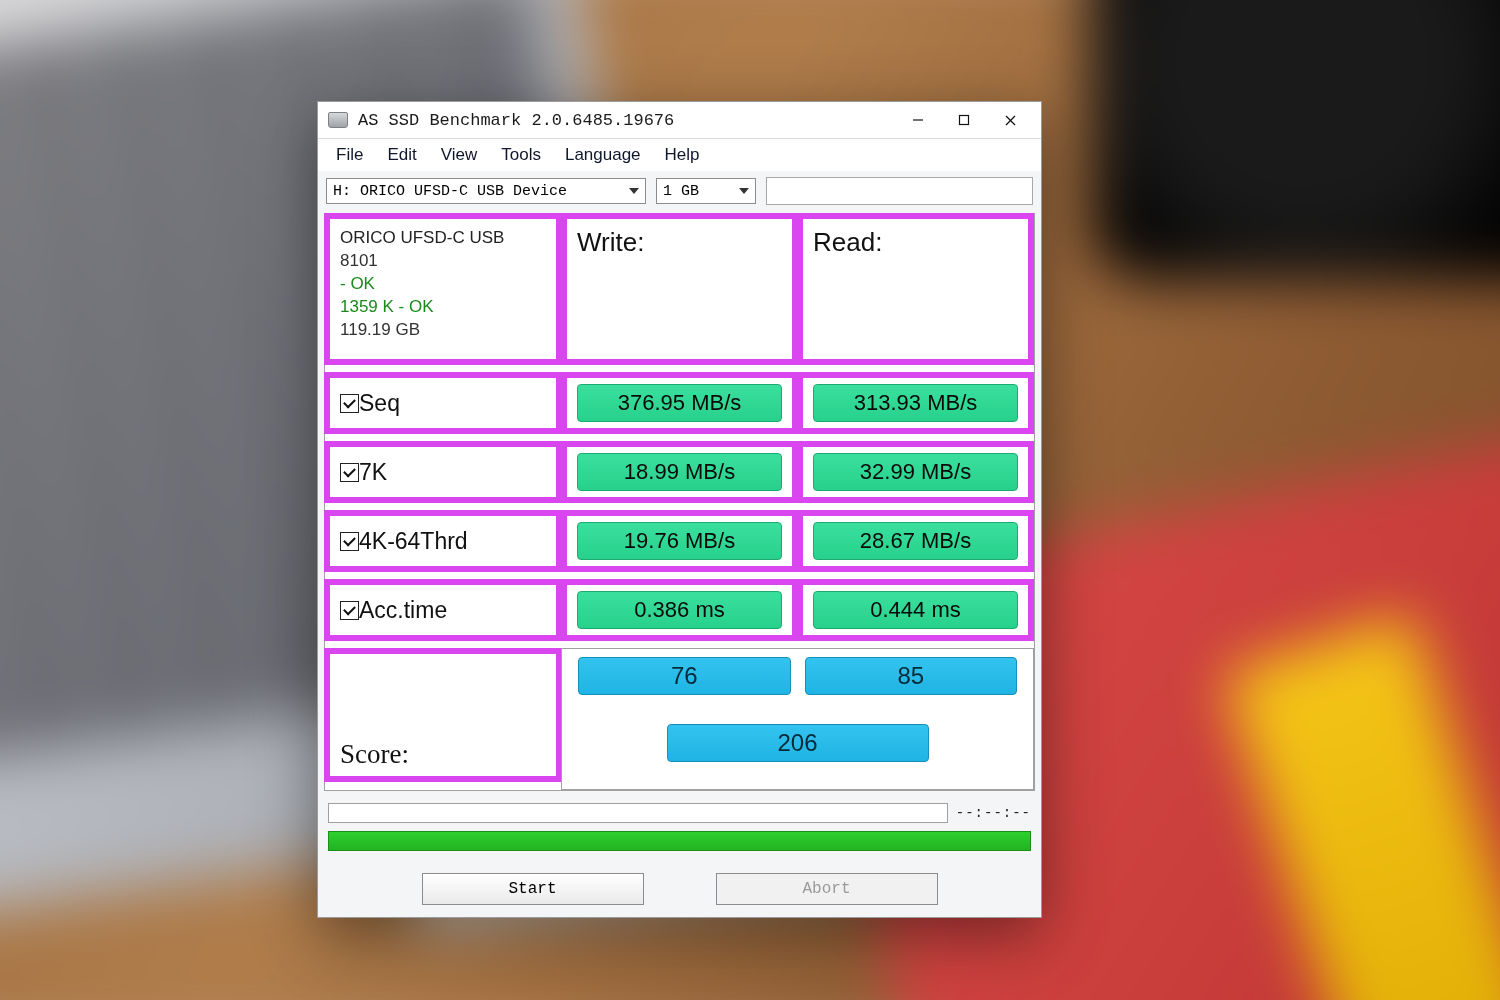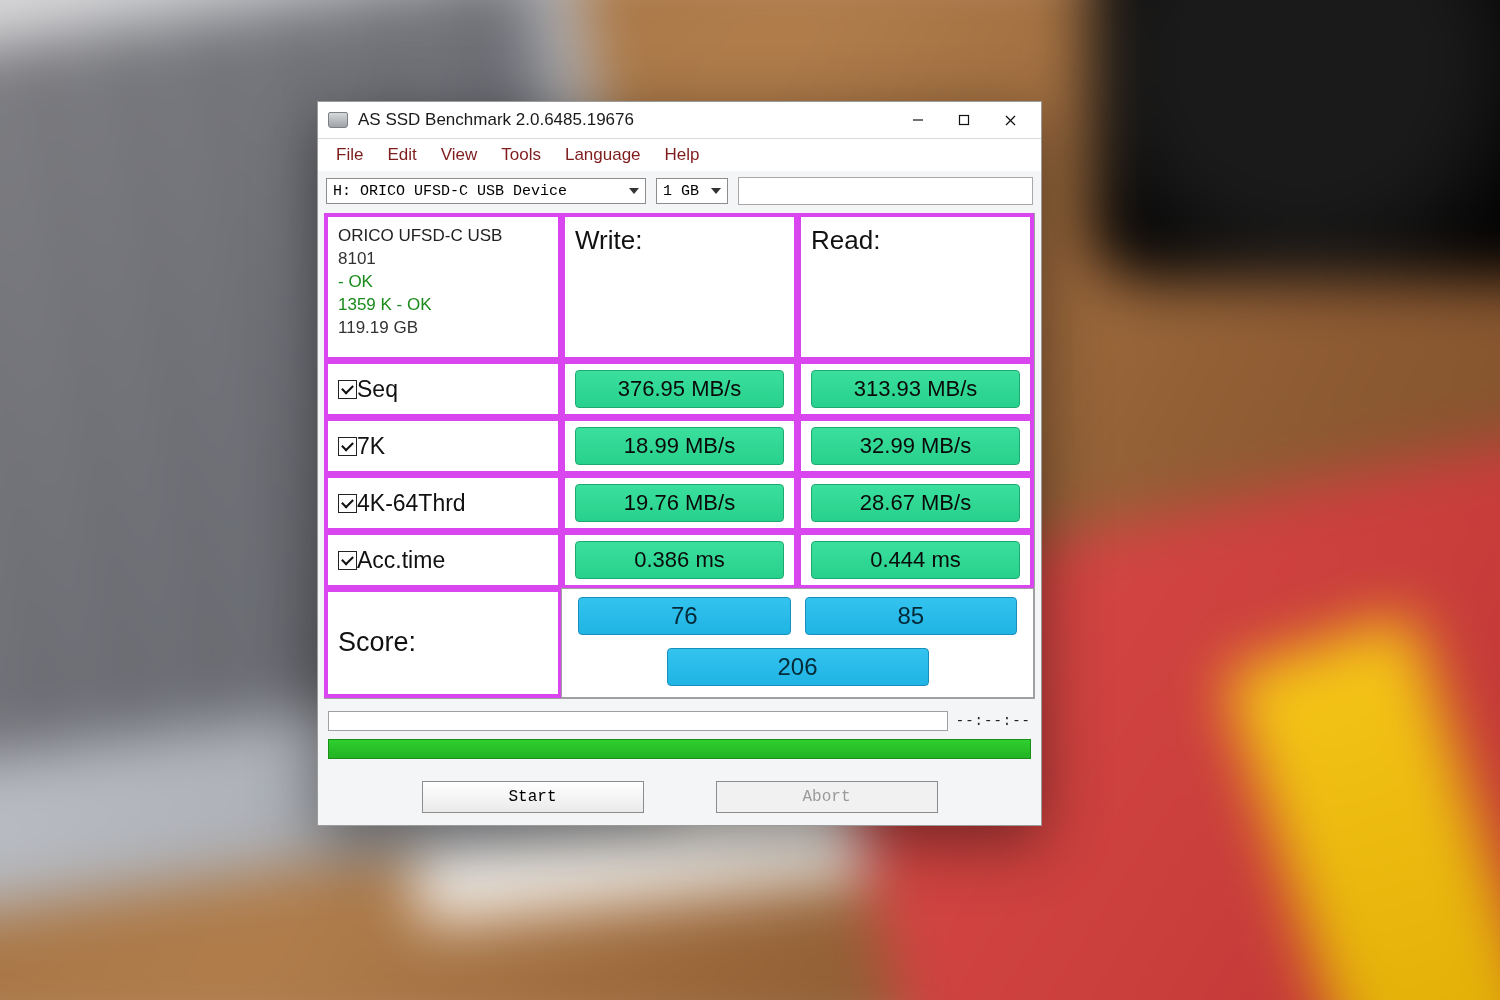--- a/index.html
+++ b/index.html
@@ -13,46 +13,46 @@
      repeating-linear-gradient(0deg,#222227 0 58px,#4a4b53 58px 74px);
      opacity:.55;border-radius:20px;transform:rotate(-8deg);}
   .camera{right:-40px;top:-60px;width:480px;height:360px;background:radial-gradient(circle at 40% 45%,#1a1a1a 0 40%,#000 70%);border-radius:50px;}
   .bag{right:-80px;bottom:-120px;width:720px;height:620px;background:linear-gradient(135deg,#d94a47,#b8302e);border-radius:40px;transform:rotate(-12deg);}
   .tag{right:80px;bottom:-40px;width:180px;height:420px;background:linear-gradient(#f5c518,#e0ad05);border-radius:14px;transform:rotate(-18deg);}
   .paper{left:420px;top:340px;width:520px;height:520px;background:#f3efe9;border-radius:14px;transform:rotate(-6deg);}
   
   .window{position:absolute;left:317px;top:101px;width:723px;background:#f4f5f7;border:1px solid #9b9b9b;box-shadow:0 18px 60px rgba(0,0,0,.45);}
   .titlebar{height:36px;display:flex;align-items:center;padding:0 8px 0 10px;background:#fff;border-bottom:1px solid #d9d9d9;}
   .titlebar .ico{width:18px;height:14px;margin-right:10px;background:linear-gradient(#d6d8da,#9fa3a8);border-radius:2px 2px 3px 3px;border:1px solid #7c7f83;}
-  .titlebar .title{font-size:17px;color:#1a1a1a;}
+  .titlebar .title{font-size:17px;color:#1a1a1a;font-family:Liberation Mono, monospace;}
   .winbtns{margin-left:auto;display:flex;}
   .winbtn{width:46px;height:30px;display:flex;align-items:center;justify-content:center;color:#1a1a1a;}
   .winbtn svg{display:block;}
-  .menubar{height:32px;display:flex;align-items:center;padding:0 6px;background:#fff;font-size:17px;color:#7f1d1d;gap:0;}
+  .menubar{height:32px;display:flex;align-items:center;padding:0 6px;background:#fff;font-size:17px;color:#0f172a;gap:0;}
   .menubar span{padding:4px 12px;}
   .toolbar{display:flex;align-items:center;gap:10px;padding:6px 8px 8px 8px;background:#f4f5f7;}
   .select{height:26px;border:1px solid #8c8c8c;background:#fff;font-family:"Courier New",monospace;font-size:15px;padding:1px 22px 1px 6px;appearance:none;position:relative;}
   .selwrap{position:relative;display:inline-block;}
   .selwrap::after{content:"";position:absolute;right:7px;top:50%;width:0;height:0;border-left:5px solid transparent;border-right:5px solid transparent;border-top:6px solid #333;transform:translateY(-50%);pointer-events:none;}
   .toolbar .spacer{flex:1;height:26px;border:1px solid #a8a8a8;background:#fff;}
   
   .panel{border:1px solid #a0a0a0;margin:0 6px;background:#fff;}
   .row{display:grid;grid-template-columns:237px 1fr 1fr;}
-  .cell{border:4px solid #d946ef;margin:-1px 0 0 -1px;padding:6px 10px;display:flex;align-items:center;min-height:38px;}
+  .cell{border:6px solid #d946ef;margin:-1px 0 8px -1px;padding:6px 10px;display:flex;align-items:center;min-height:38px;}
   .row.header .cell{min-height:126px;align-items:flex-start;padding-top:8px;}
   .hlabel{font-size:26px;color:#111;}
   .devinfo{display:block;font-size:17px;line-height:1.35;color:#222;}
   .devinfo .l2{color:#323232;}
   .devinfo .ok{color:#1a8a1a;}
   .rowlabel{font-size:23px;color:#111;display:flex;align-items:center;}
   .chk{width:17px;height:17px;border:1.5px solid #222;display:inline-flex;align-items:center;justify-content:center;}
   .chk::after{content:"";width:9px;height:5px;border-left:2.2px solid #111;border-bottom:2.2px solid #111;transform:rotate(-45deg) translate(1px,-1px);}
   .val{flex:1;height:36px;border-radius:4px;display:flex;align-items:center;justify-content:center;font-size:22px;color:#0a0a0a;}
   .green{background:linear-gradient(#3bdf9d,#27d18c);border:1px solid #1daa71;}
-  .row.score .cell{min-height:92px;align-items:center;padding-top:4px;}
+  .row.score .cell{min-height:92px;align-items:flex-end;padding-top:24px;font-family:Liberation Serif, serif;}
   .scorelabel{font-size:27px;color:#111;}
   .scorewrap{grid-column:2 / span 2;display:grid;grid-template-columns:1fr 1fr;gap:10px 14px;padding:8px 16px;border:1px solid #a0a0a0;margin:-1px 0 0 -1px;}
   .blue{background:linear-gradient(#34c3ef,#1fb4e4);border:1px solid #188fba;}
   .sc{height:36px;border-radius:4px;display:flex;align-items:center;justify-content:center;font-size:24px;color:#042a38;}
   .sc.total{grid-column:1 / span 2;width:260px;justify-self:center;}
   
   .footer{padding:6px 8px 12px 8px;}
   .progrow{display:flex;align-items:center;gap:8px;margin:6px 2px 2px 2px;}
   .progempty{flex:1;height:18px;border:1px solid #a0a0a0;background:#fff;}
   .time{font-family:"Courier New",monospace;font-size:14px;color:#222;letter-spacing:1px;}
@@ -103,21 +103,21 @@
     <span>File</span>
     <span>Edit</span>
     <span>View</span>
     <span>Tools</span>
     <span>Language</span>
     <span>Help</span>
   </div>
 
   <div class="toolbar">
     <span class="selwrap"><select class="select" style="width:320px"><option>H: ORICO UFSD-C USB Device</option></select></span>
-    <span class="selwrap"><select class="select" style="width:72px"><option>1 GB</option></select></span>
+    <span class="selwrap"><select class="select" style="width:100px"><option>1 GB</option></select></span>
     <div class="spacer"></div>
   </div>
 
   <div class="panel">
 
     <div class="row header">
       <div class="cell">
         <span class="devinfo">
           <div>ORICO UFSD-C USB</div>
           <div class="l2">8101</div>

